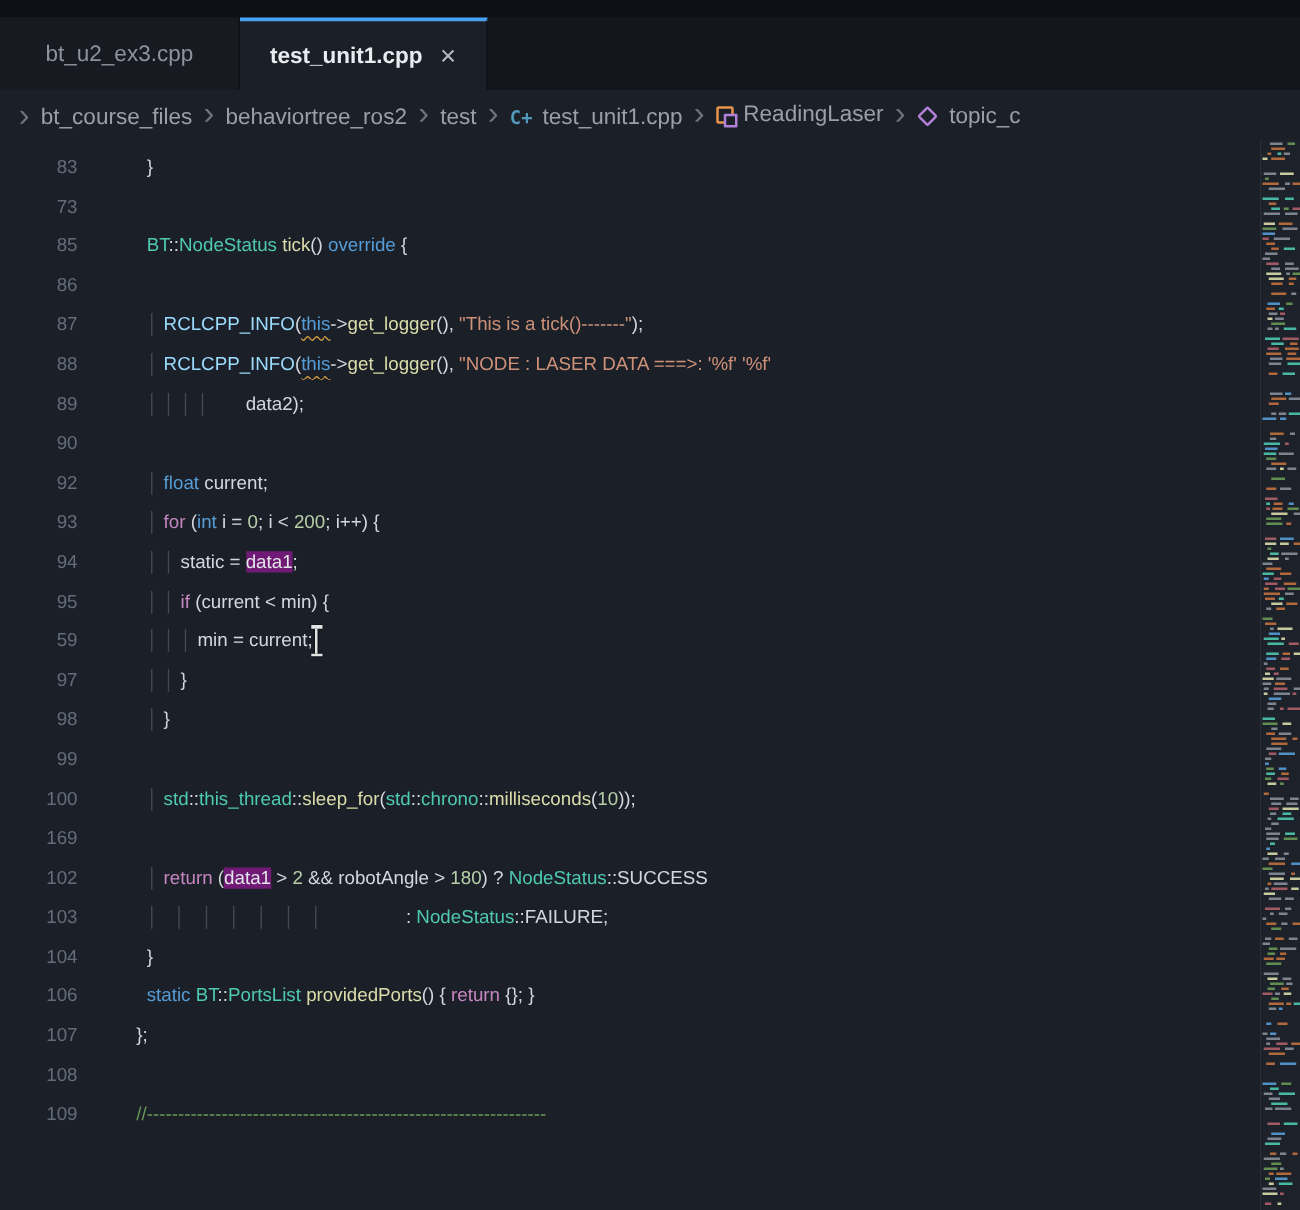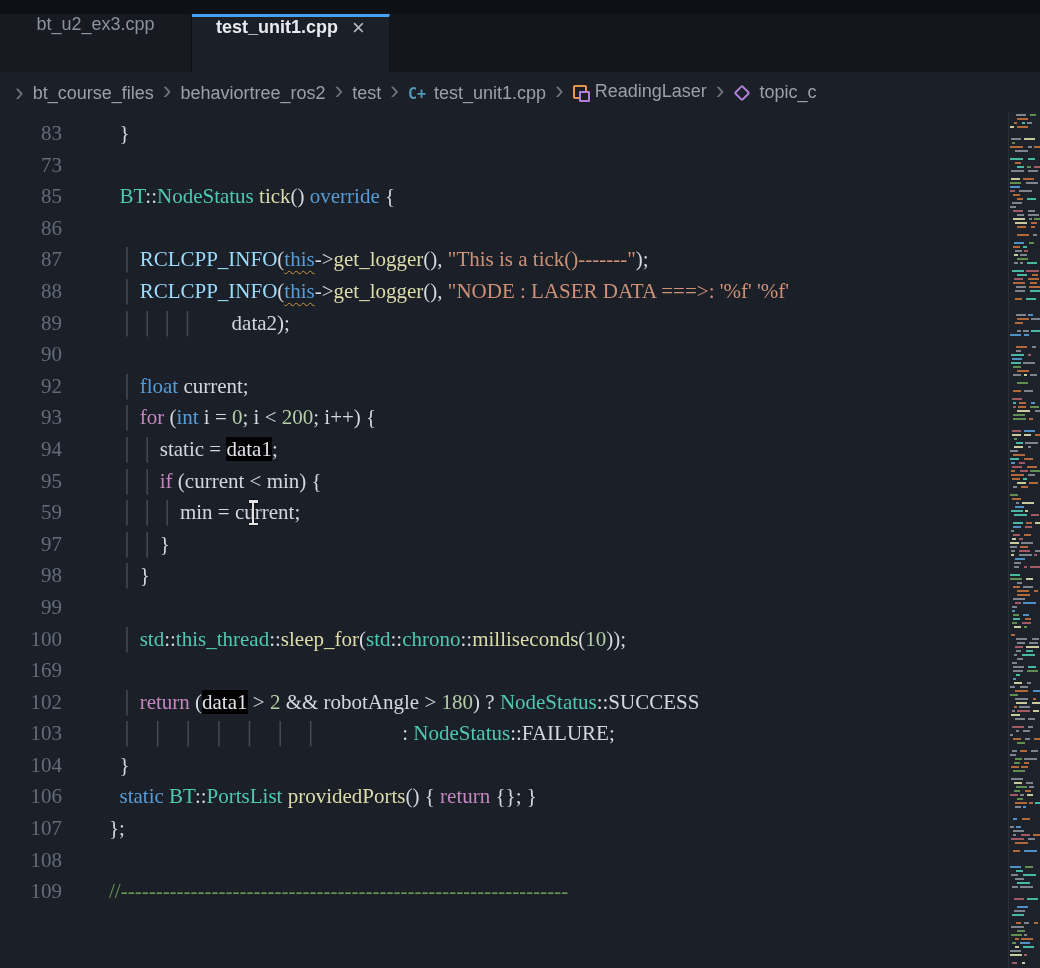--- a/index.html
+++ b/index.html
@@ -2,57 +2,57 @@
 <html><head>
 <meta charset="utf-8">
 <style>
   *{box-sizing:border-box;margin:0;padding:0}
   html,body{width:1040px;height:968px;overflow:hidden;background:#1b2028}
   body{font-family:"Liberation Sans",sans-serif}
 
   .titlebar{height:14px;background:#0d1014}
 
   .tabbar{height:58px;background:#13161c;display:flex;align-items:stretch}
-  .tab{display:flex;justify-content:center;gap:14px;
+  .tab{display:flex;align-items:center;justify-content:center;gap:14px;
        padding:0 18px;font-size:18px;color:#8d939c;background:#171b21;
        border-right:1px solid #0d1014;min-width:192px;cursor:default}
   .tab.active{background:#1b2028;color:#e8ebf0;border-top:3px solid #47a1f4;min-width:198px;font-weight:bold}
   .tab-close{color:#b7bdc5;font-size:22px;line-height:1;font-weight:normal}
 
   .breadcrumb{height:40px;background:#1b2028;display:flex;align-items:center;
               font-size:18px;color:#9aa0a8;padding-left:6px;white-space:nowrap;overflow:hidden}
   .bc-chev{color:#6d737b;font-size:26px;margin:0 9px;line-height:0.8}
   .crumb{display:inline-flex;align-items:center;gap:8px}
 
   .ic{display:inline-block;flex:none}
   .ic-cpp-file{color:#519aba;font-weight:bold;font-size:15px;font-family:"DejaVu Sans Mono",monospace}
   .ic-symbol-class{width:14px;height:14px;border:2px solid #e8944a;border-radius:2px;position:relative}
   .ic-symbol-class::after{content:"";position:absolute;right:-5px;bottom:-5px;width:7px;height:7px;
        background:#1b2028;border:2px solid #b180d7;border-radius:1px}
   .ic-symbol-method{width:12px;height:12px;border:2px solid #b180d7;transform:rotate(45deg);border-radius:2px;margin:0 3px}
 
   .editor{position:relative;height:856px;background:#1b2028;overflow:hidden}
   #lines{padding-top:6px}
   .code-line{display:flex;height:31.6px;line-height:31.6px;
-             font-family:Liberation Serif, serif;font-size:21px;white-space:pre}
+             font-family:Liberation Sans, sans-serif;font-size:15px;white-space:pre}
   .ln{width:62px;text-align:right;color:#636c79;flex:none}
   .txt{padding-left:47px}
 
   .t-pln{color:#d4d7dd}
   .t-kw{color:#c586c0}
   .t-kwb{color:#569cd6}
   .t-typ{color:#569cd6}
   .t-cls{color:#4ec9b0}
   .t-fn{color:#dcdcaa}
   .t-str{color:#ce9178}
   .t-num{color:#b5cea8}
   .t-mac{color:#9cdcfe}
   .t-cmt{color:#6a9955}
   .t-gd{color:#454b55}
-  .t-hl{color:#e2e5ea;background:#000000}
+  .t-hl{color:#e2e5ea;background:#701a75}
   .t-this{color:#569cd6;text-decoration:underline;text-decoration-style:wavy;
           text-decoration-color:#c8973f;text-decoration-thickness:1px;text-underline-offset:4px}
 
   .minimap{position:absolute;top:0;right:0;width:32px;height:100%;background:#1d222a;
            border-left:1px solid rgba(255,255,255,0.06);overflow:hidden}
   .mm-seg{position:absolute;height:2px;opacity:.9}
 
   .ibeam{position:absolute;left:247px;top:388px;width:12px;height:26px;
          filter:drop-shadow(0 0 1px #000)}
   .ib-top,.ib-bot{width:9px;height:2.5px;background:#e3e3e3;margin:0 auto}

